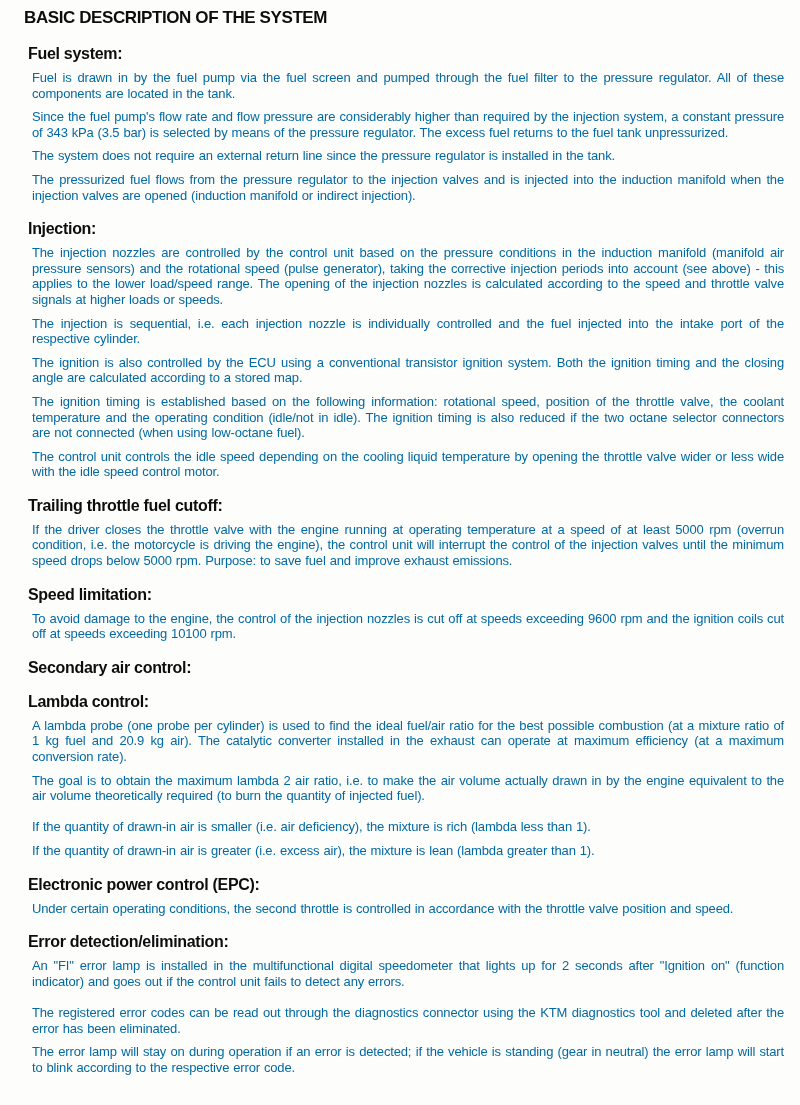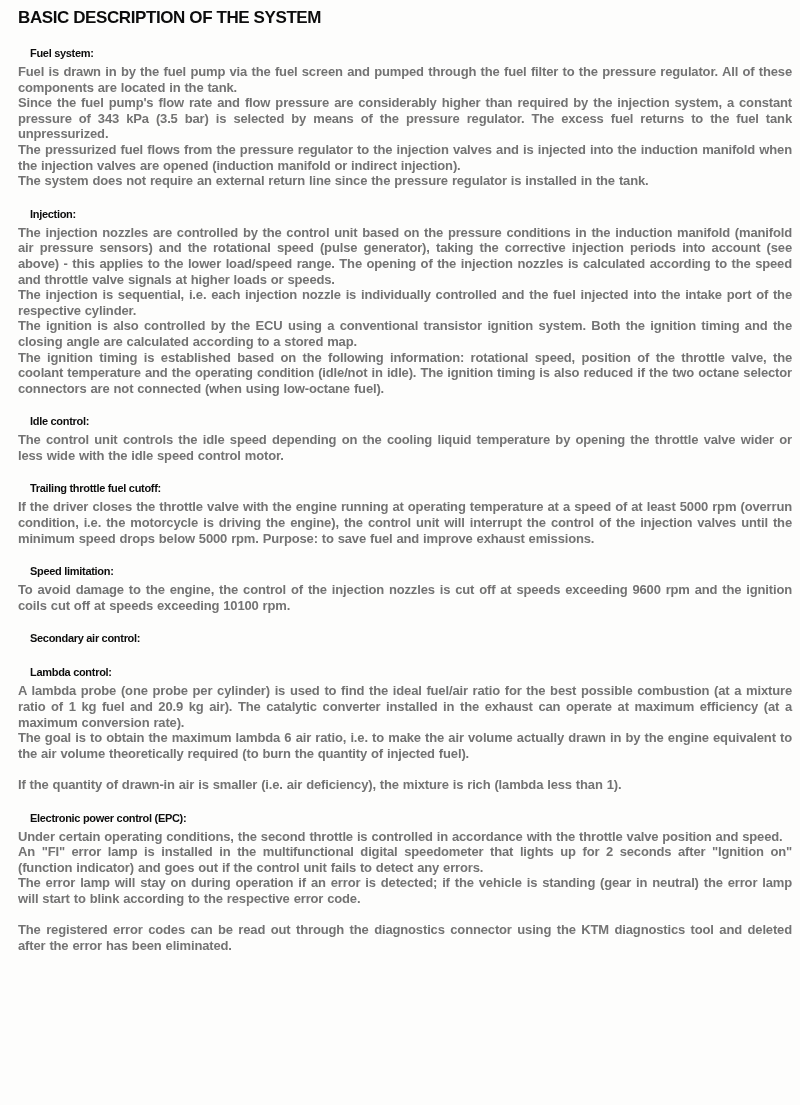--- a/index.html
+++ b/index.html
@@ -5,105 +5,105 @@
   html, body {
     margin: 0;
     padding: 0;
     background: #fdfdfc;
   }
   .page {
     position: relative;
     width: 800px;
     height: 1105px;
     box-sizing: border-box;
-    padding: 8px 8px 0 18px;
+    padding: 8px 8px 0 24px;
     background: #fdfdfc;
     font-family: "Liberation Sans", sans-serif;
     color: #161616;
     overflow: hidden;
   }
   .doc-title {
     margin: 0 0 10px 0;
     font-size: 17px;
     font-weight: 700;
     letter-spacing: -0.4px;
     line-height: 20px;
     color: #0d0d0d;
   }
   section {
     margin: 0;
   }
   h2.section-heading {
-    margin: 17px 0 2px 12px;
-    font-size: 11px;
+    margin: 17px 0 2px 4px;
+    font-size: 16px;
     font-weight: 700;
     letter-spacing: -0.3px;
     line-height: 17px;
     color: #0d0d0d;
   }
   p.body-par {
-    margin: 0;
+    margin: 8px;
     font-size: 13px;
     line-height: 15.6px;
     letter-spacing: -0.15px;
     word-spacing: 0.5px;
     text-align: justify;
-    color: #737373;
-    font-weight: bold;
+    color: #0369a1;
   }
   p.body-par.gap-before {
     margin-top: 15.6px;
   }
 </style>
 </head>
 <body>
 
 <div class="page">
   <h1 class="doc-title">BASIC DESCRIPTION OF THE SYSTEM</h1>
   <div id="sections">
       <section>
         <h2 class="section-heading">Fuel system:</h2>
         <p class="body-par">Fuel is drawn in by the fuel pump via the fuel screen and pumped through the fuel filter to the pressure regulator. All of these components are located in the tank.</p>
         <p class="body-par">Since the fuel pump's flow rate and flow pressure are considerably higher than required by the injection system, a constant pressure of 343 kPa (3.5 bar) is selected by means of the pressure regulator. The excess fuel returns to the fuel tank unpressurized.</p>
+        <p class="body-par">The system does not require an external return line since the pressure regulator is installed in the tank.</p>
         <p class="body-par">The pressurized fuel flows from the pressure regulator to the injection valves and is injected into the induction manifold when the injection valves are opened (induction manifold or indirect injection).</p>
-        <p class="body-par">The system does not require an external return line since the pressure regulator is installed in the tank.</p>
       </section>
       <section>
         <h2 class="section-heading">Injection:</h2>
         <p class="body-par">The injection nozzles are controlled by the control unit based on the pressure conditions in the induction manifold (manifold air pressure sensors) and the rotational speed (pulse generator), taking the corrective injection periods into account (see above) - this applies to the lower load/speed range. The opening of the injection nozzles is calculated according to the speed and throttle valve signals at higher loads or speeds.</p>
         <p class="body-par">The injection is sequential, i.e. each injection nozzle is individually controlled and the fuel injected into the intake port of the respective cylinder.</p>
       </section>
       <section>
         <p class="body-par">The ignition is also controlled by the ECU using a conventional transistor ignition system. Both the ignition timing and the closing angle are calculated according to a stored map.</p>
         <p class="body-par">The ignition timing is established based on the following information: rotational speed, position of the throttle valve, the coolant temperature and the operating condition (idle/not in idle). The ignition timing is also reduced if the two octane selector connectors are not connected (when using low-octane fuel).</p>
       </section>
       <section>
-        <h2 class="section-heading">Idle control:</h2>
         <p class="body-par">The control unit controls the idle speed depending on the cooling liquid temperature by opening the throttle valve wider or less wide with the idle speed control motor.</p>
       </section>
       <section>
         <h2 class="section-heading">Trailing throttle fuel cutoff:</h2>
         <p class="body-par">If the driver closes the throttle valve with the engine running at operating temperature at a speed of at least 5000 rpm (overrun condition, i.e. the motorcycle is driving the engine), the control unit will interrupt the control of the injection valves until the minimum speed drops below 5000 rpm. Purpose: to save fuel and improve exhaust emissions.</p>
       </section>
       <section>
         <h2 class="section-heading">Speed limitation:</h2>
         <p class="body-par">To avoid damage to the engine, the control of the injection nozzles is cut off at speeds exceeding 9600 rpm and the ignition coils cut off at speeds exceeding 10100 rpm.</p>
       </section>
       <section>
         <h2 class="section-heading">Secondary air control:</h2>
       </section>
       <section>
         <h2 class="section-heading">Lambda control:</h2>
         <p class="body-par">A lambda probe (one probe per cylinder) is used to find the ideal fuel/air ratio for the best possible combustion (at a mixture ratio of 1 kg fuel and 20.9 kg air). The catalytic converter installed in the exhaust can operate at maximum efficiency (at a maximum conversion rate).</p>
-        <p class="body-par">The goal is to obtain the maximum lambda 6 air ratio, i.e. to make the air volume actually drawn in by the engine equivalent to the air volume theoretically required (to burn the quantity of injected fuel).</p>
+        <p class="body-par">The goal is to obtain the maximum lambda 2 air ratio, i.e. to make the air volume actually drawn in by the engine equivalent to the air volume theoretically required (to burn the quantity of injected fuel).</p>
         <p class="body-par gap-before">If the quantity of drawn-in air is smaller (i.e. air deficiency), the mixture is rich (lambda less than 1).</p>
+        <p class="body-par">If the quantity of drawn-in air is greater (i.e. excess air), the mixture is lean (lambda greater than 1).</p>
       </section>
       <section>
         <h2 class="section-heading">Electronic power control (EPC):</h2>
         <p class="body-par">Under certain operating conditions, the second throttle is controlled in accordance with the throttle valve position and speed.</p>
       </section>
       <section>
+        <h2 class="section-heading">Error detection/elimination:</h2>
         <p class="body-par">An "FI" error lamp is installed in the multifunctional digital speedometer that lights up for 2 seconds after "Ignition on" (function indicator) and goes out if the control unit fails to detect any errors.</p>
+        <p class="body-par gap-before">The registered error codes can be read out through the diagnostics connector using the KTM diagnostics tool and deleted after the error has been eliminated.</p>
         <p class="body-par">The error lamp will stay on during operation if an error is detected; if the vehicle is standing (gear in neutral) the error lamp will start to blink according to the respective error code.</p>
-        <p class="body-par gap-before">The registered error codes can be read out through the diagnostics connector using the KTM diagnostics tool and deleted after the error has been eliminated.</p>
       </section>
     </div>
 </div>
 
 </body></html>

